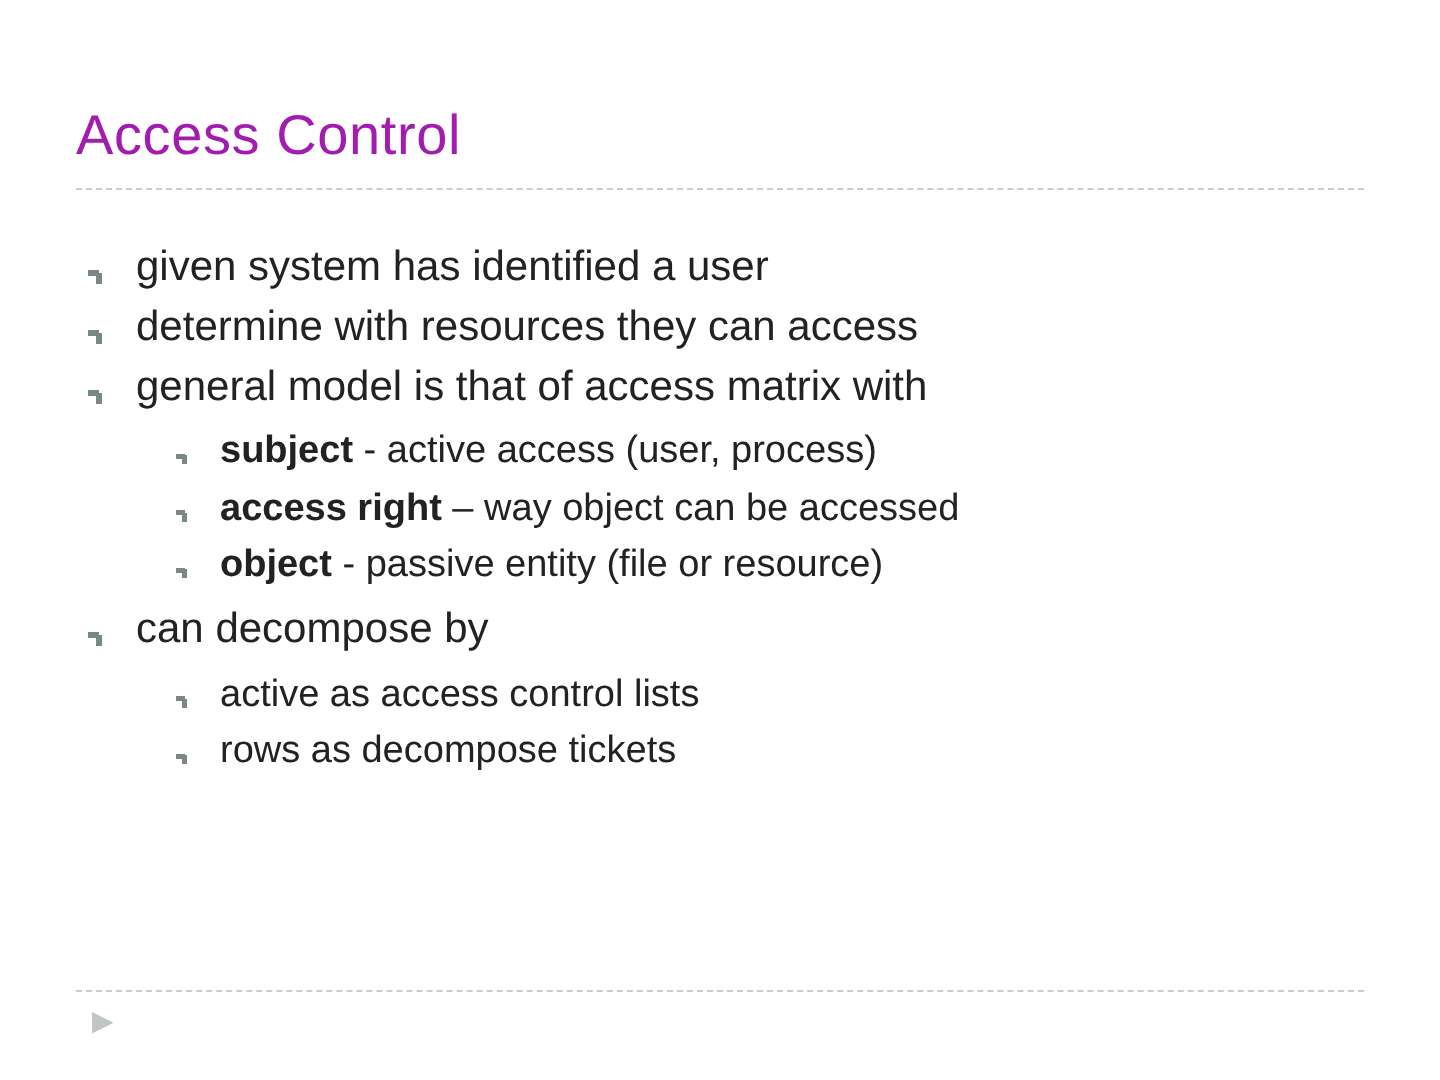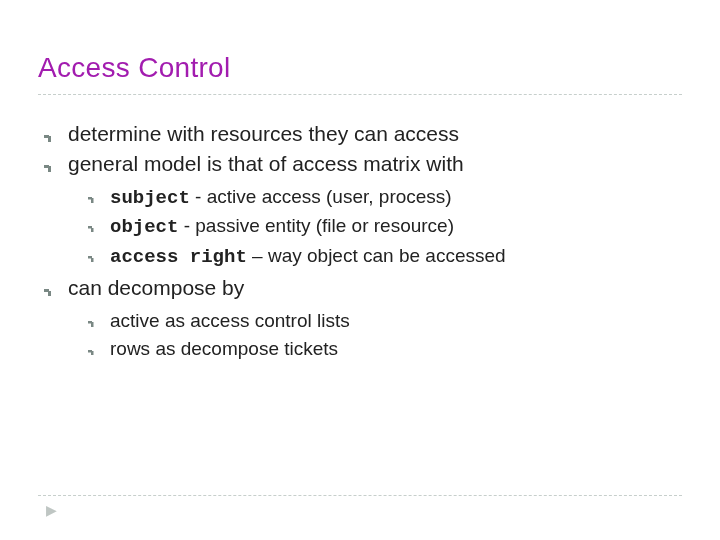--- a/index.html
+++ b/index.html
@@ -70,36 +70,37 @@
       content: "";
       position: absolute;
       left: 0; top: 0.58em;
       width: 9px; height: 9px;
       background: linear-gradient(90deg, #7a8884 50%, transparent 50%),
                   linear-gradient(0deg, #7a8884 50%, transparent 50%);
       background-size: 9px 2.5px, 2.5px 9px;
       background-position: 0 3.25px, 3.25px 0;
       background-repeat: no-repeat;
     }
-    .bold { font-weight: 700; font-family: Liberation Mono, monospace; }
+    .bold { font-weight: 700; }
   </style>
 </head>
 <body>
 
 <h1 class="title">Access Control</h1>
 <hr class="hr">
 
 <ul class="main-list">
+  <li><span>given system has identified a user</span></li>
   <li><span>determine with resources they can access</span></li>
   <li>
     <span>general model is that of access matrix with</span>
     <ul class="sub-list">
       <li><span class="bold">subject</span><span> - active access (user, process)</span></li>
+      <li><span class="bold">access right</span><span> – way object can be accessed</span></li>
       <li><span class="bold">object</span><span> - passive entity (file or resource)</span></li>
-      <li><span class="bold">access right</span><span> – way object can be accessed</span></li>
     </ul>
   </li>
   <li>
     <span>can decompose by</span>
     <ul class="sub-list">
       <li><span>active as access control lists</span></li>
       <li><span>rows as decompose tickets</span></li>
     </ul>
   </li>
 </ul>

